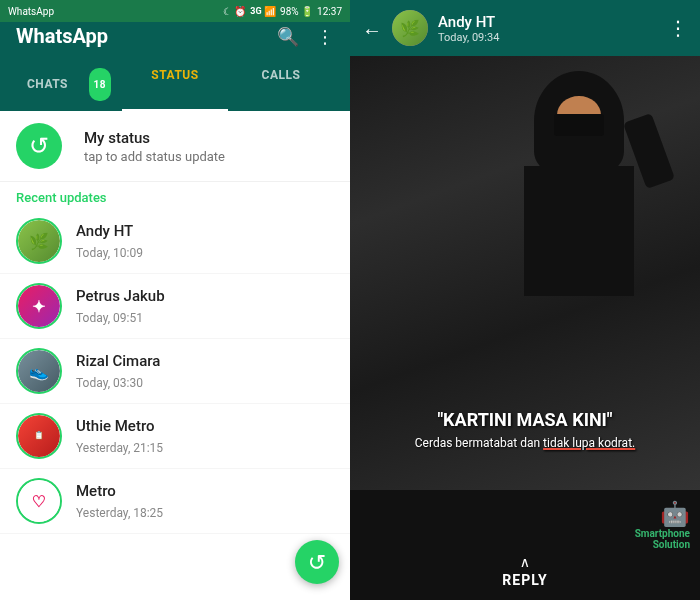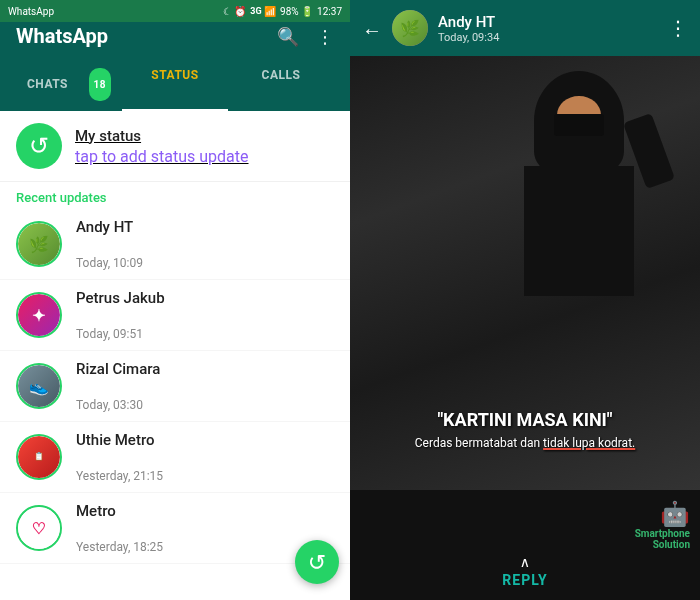--- a/index.html
+++ b/index.html
@@ -117,23 +117,23 @@
       height: 46px;
       border-radius: 50%;
       background: #25d366;
       display: flex;
       align-items: center;
       justify-content: center;
       color: #fff;
       font-size: 24px;
       flex-shrink: 0;
     }
-    .status-info { margin-left: 13px; text-decoration: underline; }
+    .status-info { margin-left: 22px; }
     .status-name { font-size: 15px; font-weight: 500; color: #222; }
-    .status-sub { font-size: 16px; color: #8b5cf6; margin-top: 2px; }
+    .status-sub { font-size: 13px; color: #737373; margin-top: 2px; }
 
     
     .recent-label {
       padding: 8px 16px 4px;
       font-size: 13px;
       color: #25d366;
       font-weight: 500;
     }
 
     
@@ -164,21 +164,21 @@
       border-radius: 50%;
       display: flex;
       align-items: center;
       justify-content: center;
       font-size: 16px;
       font-weight: bold;
       color: #fff;
     }
     .contact-info { margin-left: 14px; flex: 1; }
     .contact-name { font-size: 15px; font-weight: 500; color: #222; }
-    .contact-time { font-size: 12px; color: #888; margin-top: 20px; }
+    .contact-time { font-size: 12px; color: #888; margin-top: 6px; }
 
     
     .fab {
       position: absolute;
       bottom: 16px;
       left: 295px;
       width: 44px;
       height: 44px;
       border-radius: 50%;
       background: #25d366;
@@ -323,21 +323,21 @@
       display: flex;
       flex-direction: column;
       align-items: center;
       gap: 2px;
     }
     .chevron-up {
       color: #fff;
       font-size: 14px;
     }
     .reply-btn {
-      color: #14b8a6;
+      color: #ffffff;
       font-size: 14px;
       font-weight: bold;
       letter-spacing: 1px;
     }
   </style>
 </head>
 <body>
 
 <div class="left-panel">
 

